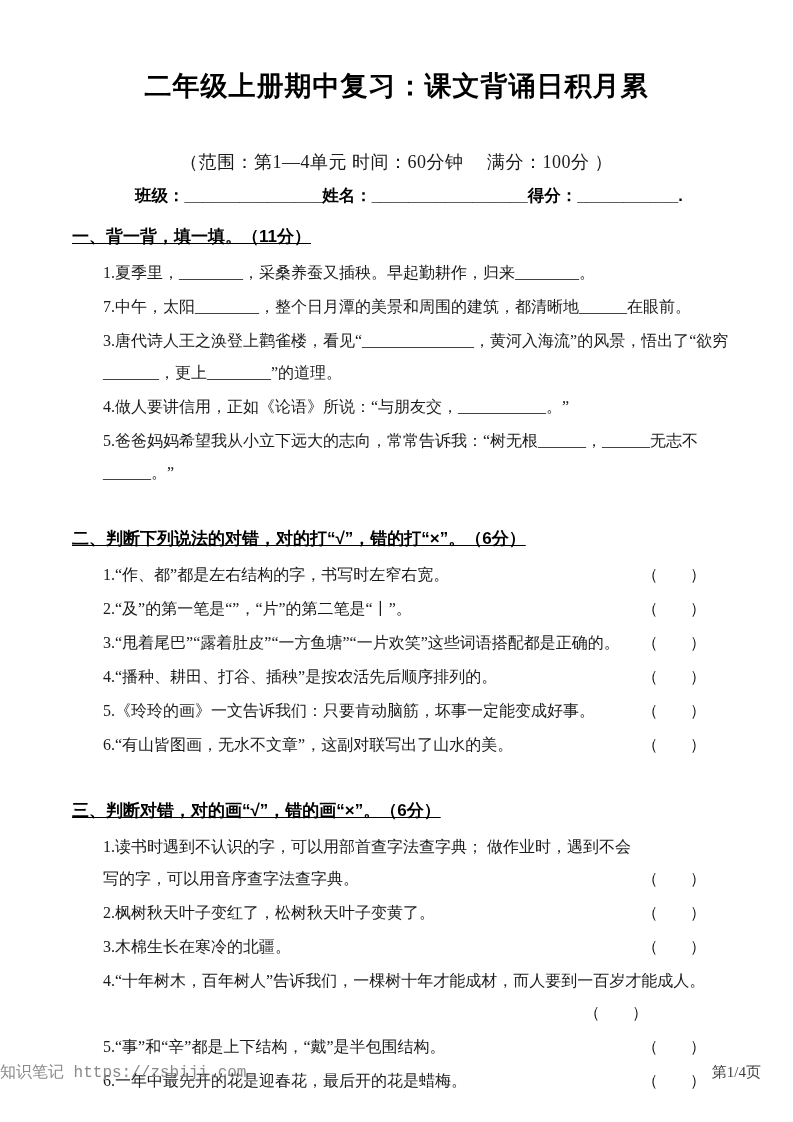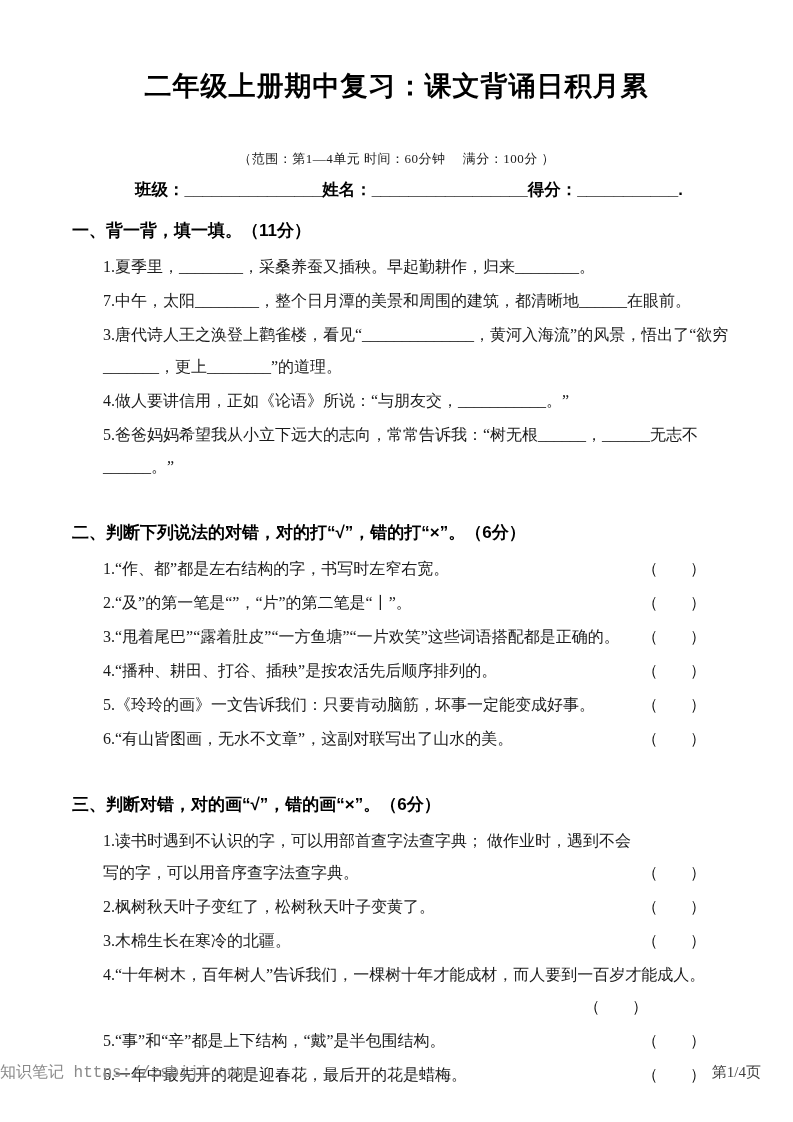--- a/index.html
+++ b/index.html
@@ -22,21 +22,21 @@
     font-family: "Liberation Sans", "DejaVu Sans", sans-serif;
     font-weight: bold;
     font-size: 27px;
     letter-spacing: 1px;
     color: #000;
   }
 
   .subtitle {
     margin-top: 46px;
     text-align: center;
-    font-size: 13px;
+    font-size: 18px;
     letter-spacing: 0.5px;
   }
 
   .info-line {
     margin-top: 11px;
     padding-left: 135px;
     font-family: "Liberation Sans", "DejaVu Sans", sans-serif;
     font-weight: bold;
     font-size: 16.5px;
     color: #000;
@@ -51,20 +51,21 @@
   .section { margin-top: 17px; }
   .section.gap { margin-top: 37px; }
 
   .sec-heading {
     font-family: "Liberation Sans", "DejaVu Sans", sans-serif;
     font-weight: bold;
     font-size: 17px;
     color: #000;
     line-height: 26px;
     margin-bottom: 7px;
+    text-decoration: underline;
   }
 
   .questions { padding-left: 31px; }
 
   .q {
     font-size: 16px;
     line-height: 32px;
     margin-bottom: 2px;
   }
 

